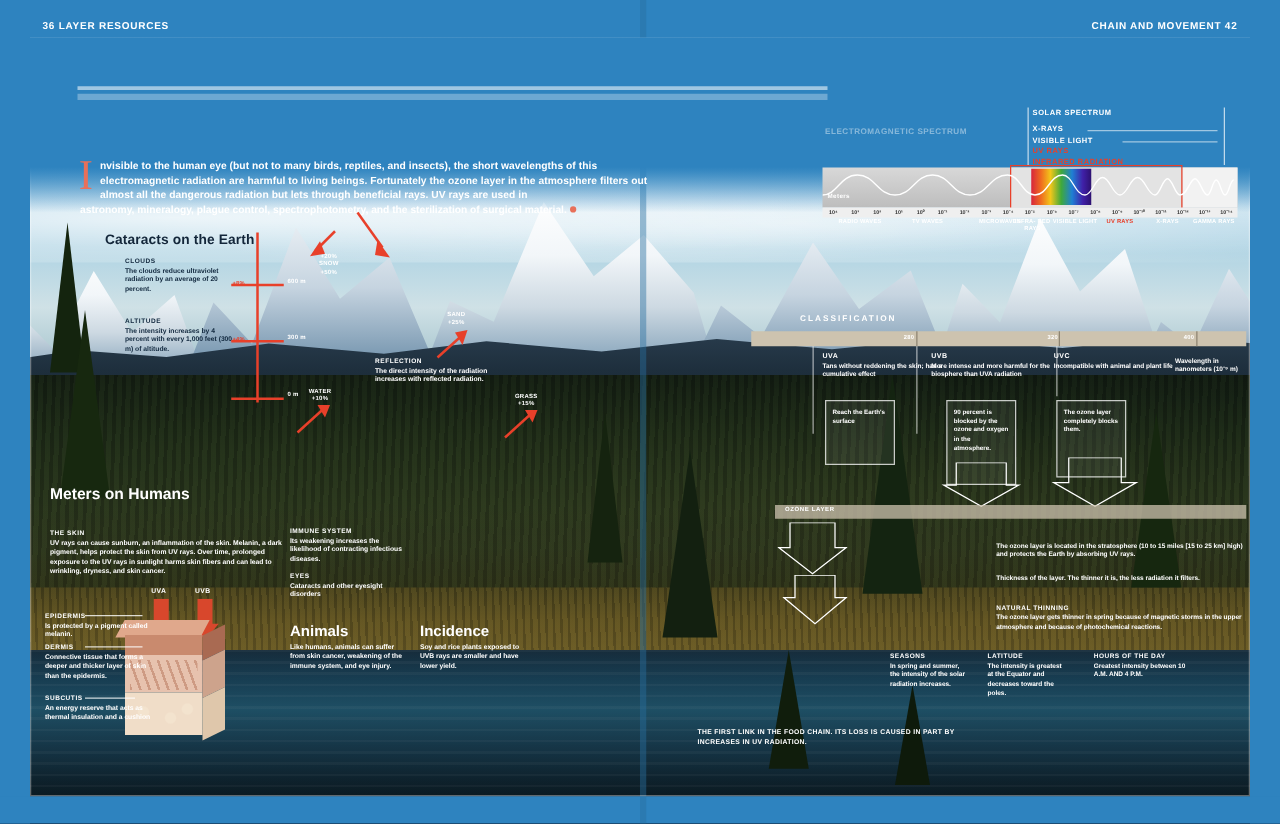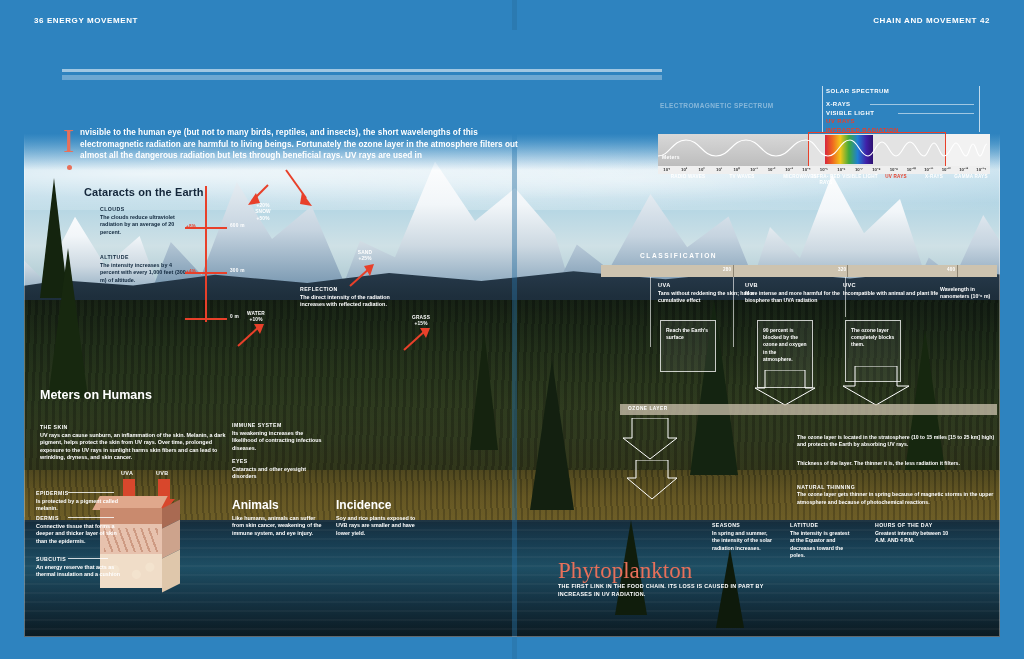--- a/index.html
+++ b/index.html
@@ -202,34 +202,34 @@
 
   <div class="topbar"></div>
   <div class="leftbar"></div>
   <div class="rightbar"></div>
   <div class="botbar"></div>
   <div class="gutter"></div>
   <div class="innerline"></div>
 
   <div class="folio" id="folio-left">
     <span class="num">36</span>
-    <span>ENERGY MOVEMENT</span>
+    <span>LAYER RESOURCES</span>
   </div>
   <div class="folio" id="folio-right">
     <span>CHAIN AND MOVEMENT</span>
     <span class="num">42</span>
   </div>
 
   <div class="hdr">
     <div class="rule" id="rule1"></div>
     <div class="rule" id="rule2"></div>
     <div id="dropcap">I</div>
     <p id="lede">nvisible to the human eye (but not to many birds, reptiles, and insects), the short wavelengths of this electromagnetic radiation are harmful to living beings. Fortunately the ozone layer in the atmosphere filters out almost all the dangerous radiation but lets through beneficial rays. UV rays are used in</p>
     <p id="lede-last">
-      <span class="dot"></span>
+      <span>astronomy, mineralogy, plague control, spectrophotometry, and the sterilization of surgical material.</span><span class="dot"></span>
     </p>
   </div>
 
   <div id="spectrum">
     <div id="spec-ghost">ELECTROMAGNETIC SPECTRUM</div>
     <div id="solar-box"></div>
     <div id="solar-title">SOLAR SPECTRUM</div>
     <div class="solar-list">
       <div class="solar-row w"><span class="ln" style="left:44px;"></span><span class="txt">X-RAYS</span></div>
       <div class="solar-row w"><span class="ln" style="left:72px;"></span><span class="txt">VISIBLE LIGHT</span></div>
@@ -472,16 +472,15 @@
   </div>
   <div class="botcol" id="bc2">
     <div class="h">LATITUDE</div>
     <div class="p">The intensity is greatest at the Equator and decreases toward the poles.</div>
   </div>
   <div class="botcol" id="bc3">
     <div class="h">HOURS OF THE DAY</div>
     <div class="p">Greatest intensity between 10 A.M. AND 4 P.M.</div>
   </div>
 
-  <div id="phyto">Phytoplankton</div>
   <div id="phyto-sub">THE FIRST LINK IN THE FOOD CHAIN. ITS LOSS IS CAUSED IN PART BY INCREASES IN UV RADIATION.</div>
 
 </div>
 
 </body></html>

